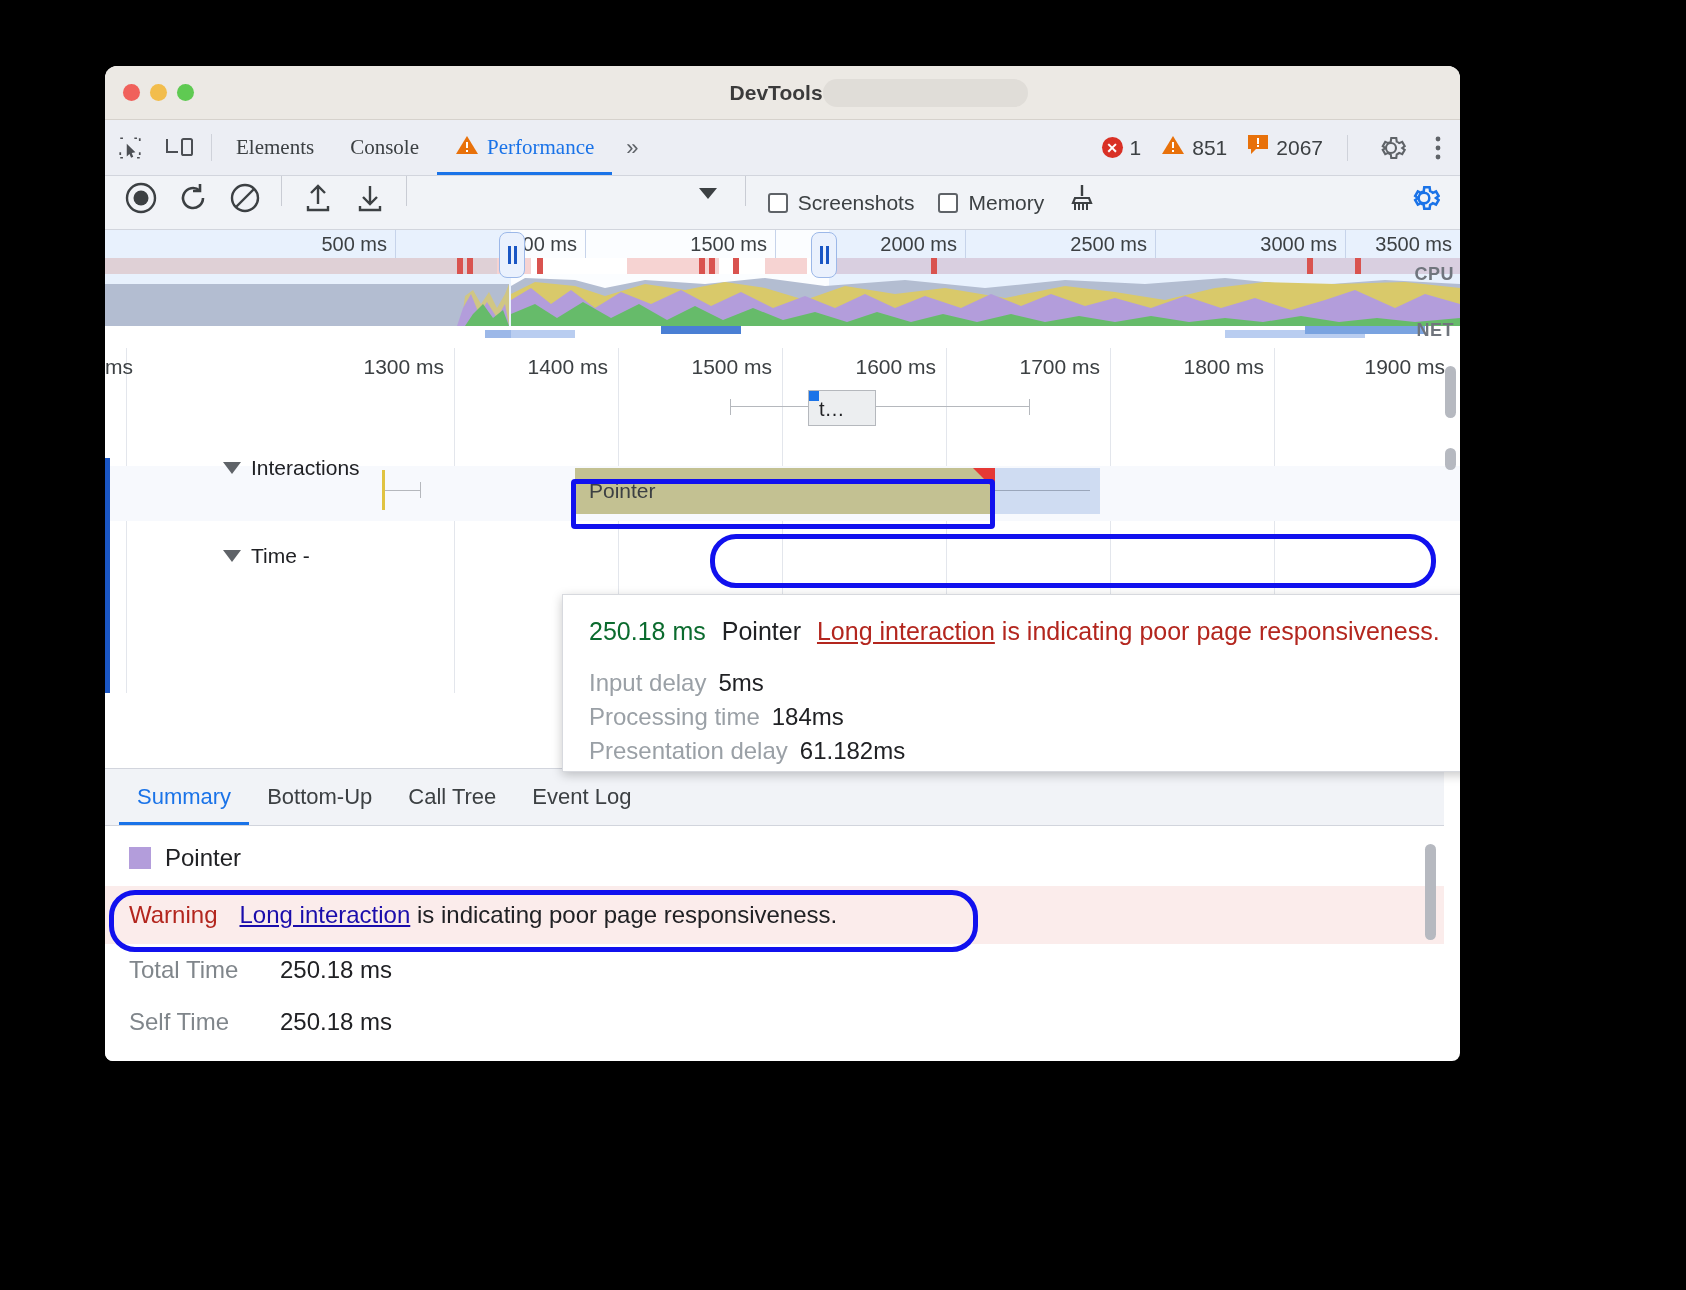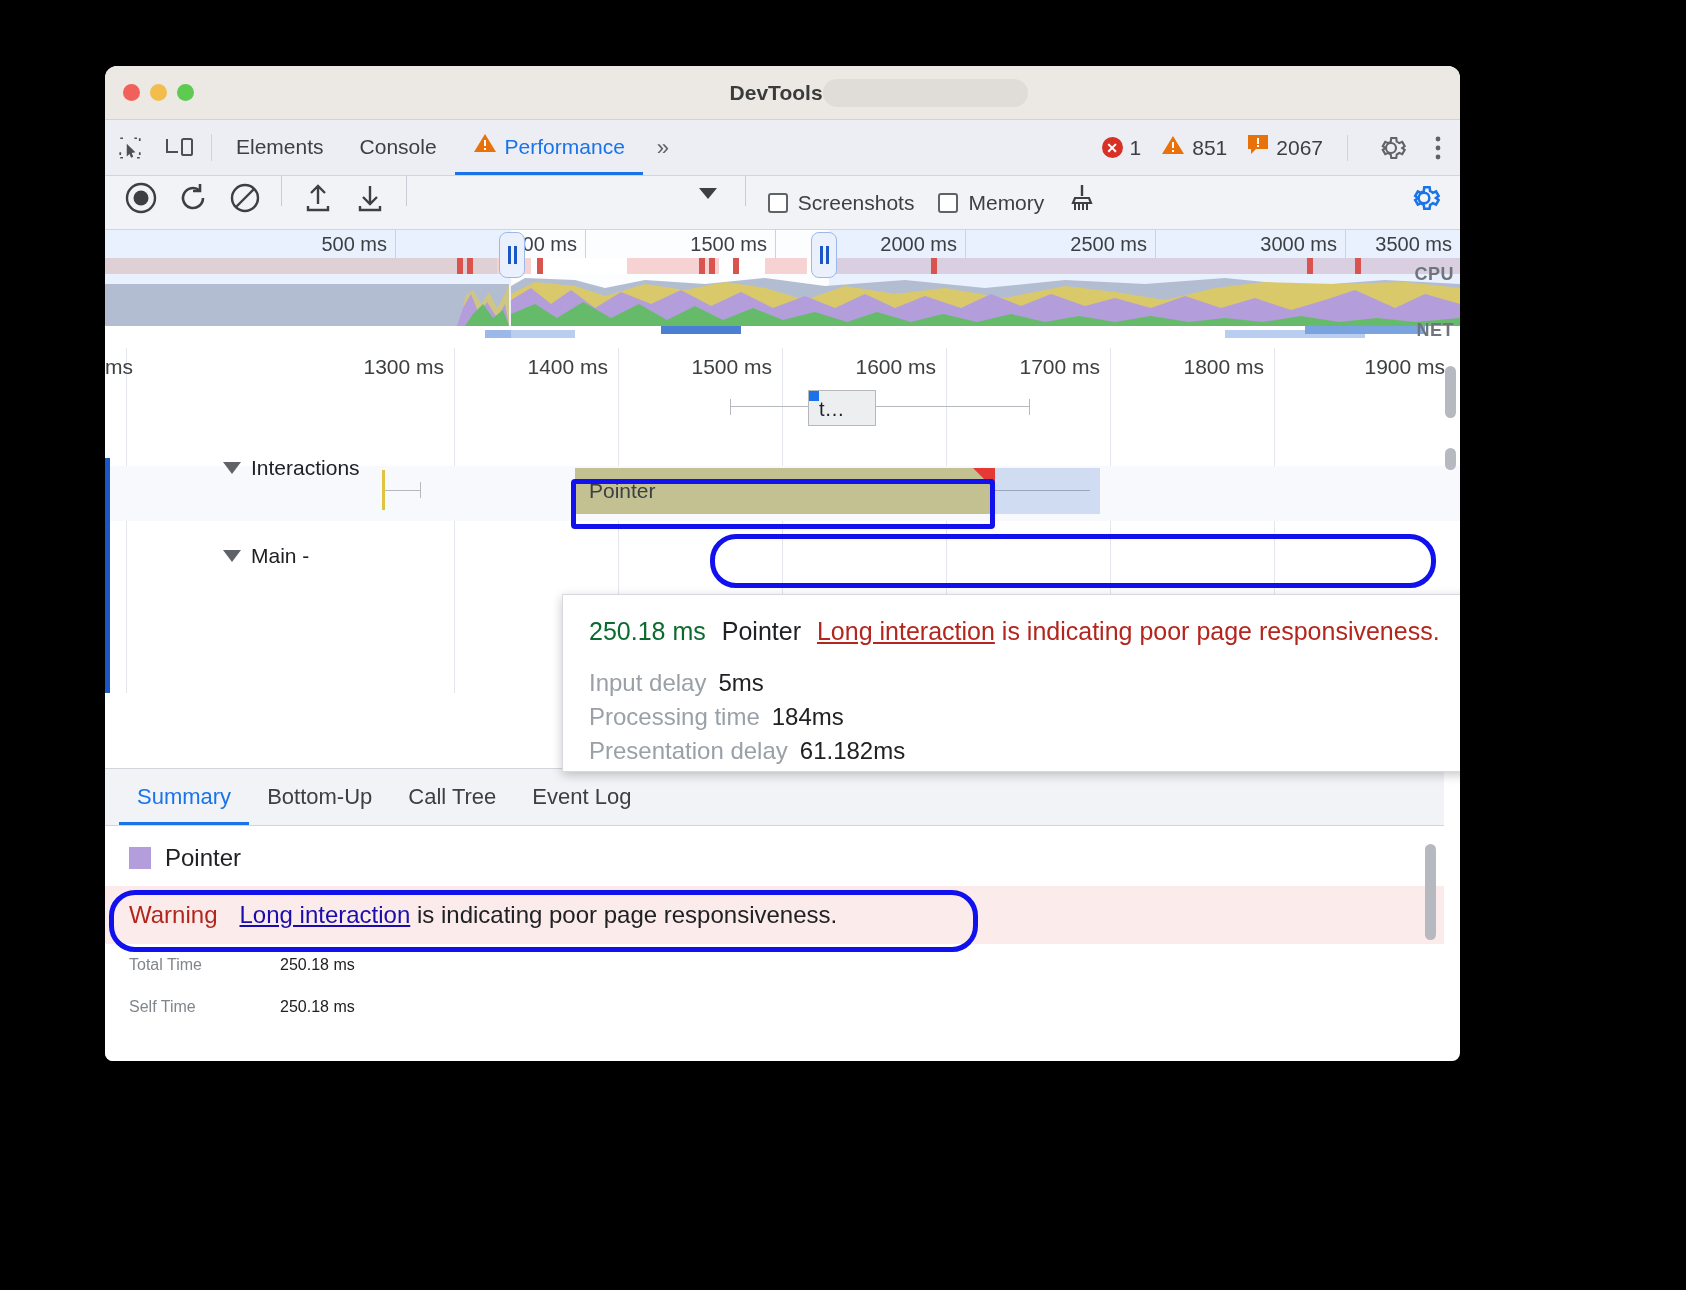--- a/index.html
+++ b/index.html
@@ -53,24 +53,25 @@
     border-bottom: 1px solid #d2d5dd;
     display: flex; align-items: stretch;
     position: relative;
   }
   .tb-icon {
     width: 50px; display: flex; align-items: center; justify-content: center;
     color: #4c4f54;
   }
   .tb-sep { width: 1px; background: #cfd2da; margin: 14px 6px; }
   .tab {
-    display: flex; align-items: flex-end; gap: 8px;
-    padding: 16px 18px;
+    display: flex; align-items: center; gap: 8px;
+    padding: 0 18px;
     font-size: 21px; color: #3c4043;
     position: relative;
+    font-family: Liberation Serif, serif;
   }
   .tab.active { color: #1a73e8; }
   .tab.active::after {
     content: ""; position: absolute; left: 0; right: 0; bottom: 0;
     height: 3px; background: #1a73e8;
   }
   .chev-more { font-size: 22px; color: #5f6368; padding: 0 14px; display:flex; align-items:center; }
   .counters {
     margin-left: auto; display: flex; align-items: center; gap: 8px;
     padding-right: 8px; font-size: 21px; color: #3c4043;
@@ -213,21 +214,21 @@
   .sum-legend { display: flex; align-items: center; gap: 14px; padding: 0 24px 14px 24px; font-size: 24px; color: #202124; }
   .swatch { width: 22px; height: 22px; background: #b39ddb; }
   .warn-row {
     background: #fbeceb; height: 58px;
     display: flex; align-items: center; gap: 22px; padding: 0 24px;
     font-size: 24px;
   }
   .warn-label { color: #b3261e; }
   .warn-link { color: #1a0dab; text-decoration: underline; }
   .warn-text { color: #202124; }
-  .sum-row { display: flex; align-items: center; gap: 26px; padding: 12px 24px; font-size: 16px; }
+  .sum-row { display: flex; align-items: center; gap: 26px; padding: 12px 24px; font-size: 24px; }
   .sum-key { color: #80868b; min-width: 125px; }
   .sum-val { color: #202124; }
 </style>
 </head>
 <body>
 
 <div class="window">
 
   <div class="titlebar">
     <div class="traffic">
@@ -476,21 +477,21 @@
       <span>Pointer</span>
       <span class="corner"></span>
     </div>
 
     <div class="track-title" style="left:118px; top:108px;">
       <span class="tri down"></span>
       <span>Interactions</span>
     </div>
     <div class="track-title" style="left:118px; top:196px;">
       <span class="tri down"></span>
-      <span>Main -</span>
+      <span>Time -</span>
     </div>
 
     <div class="mainrows">
       
       
       
       
     </div>
 
     <div class="leftrail" style="left:0;top:110px;height:235px;width:5px;"></div>

